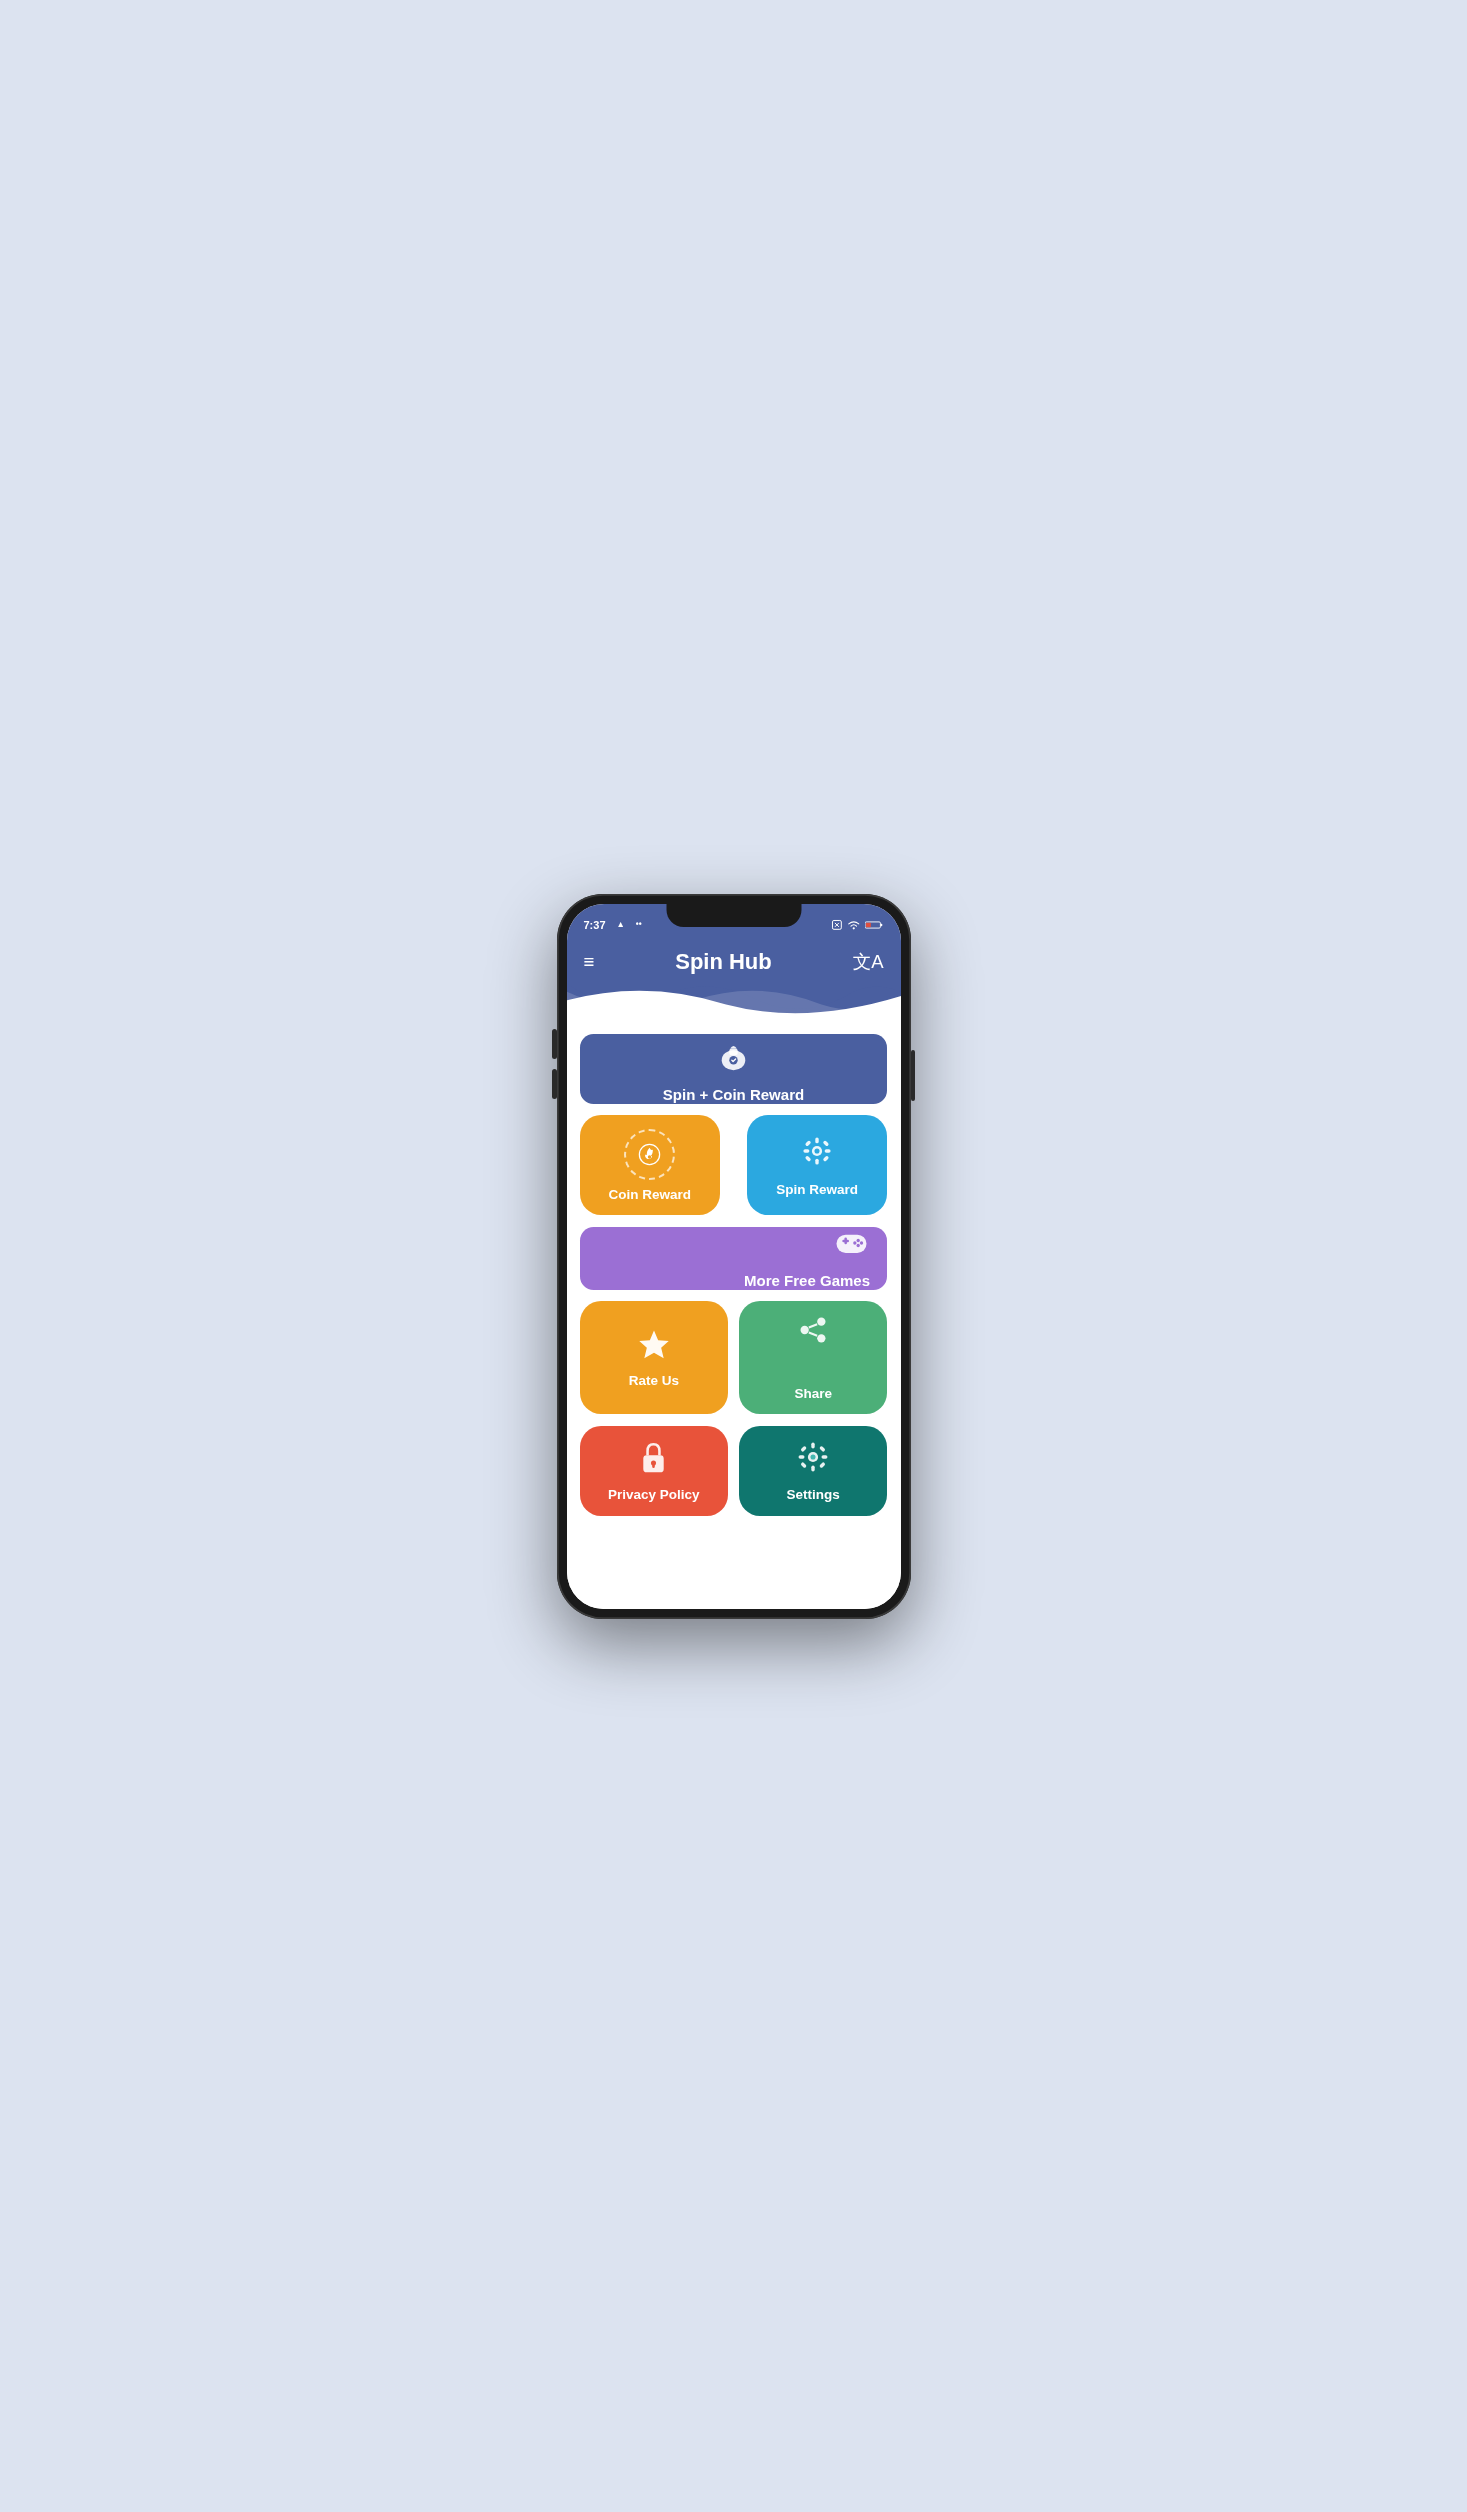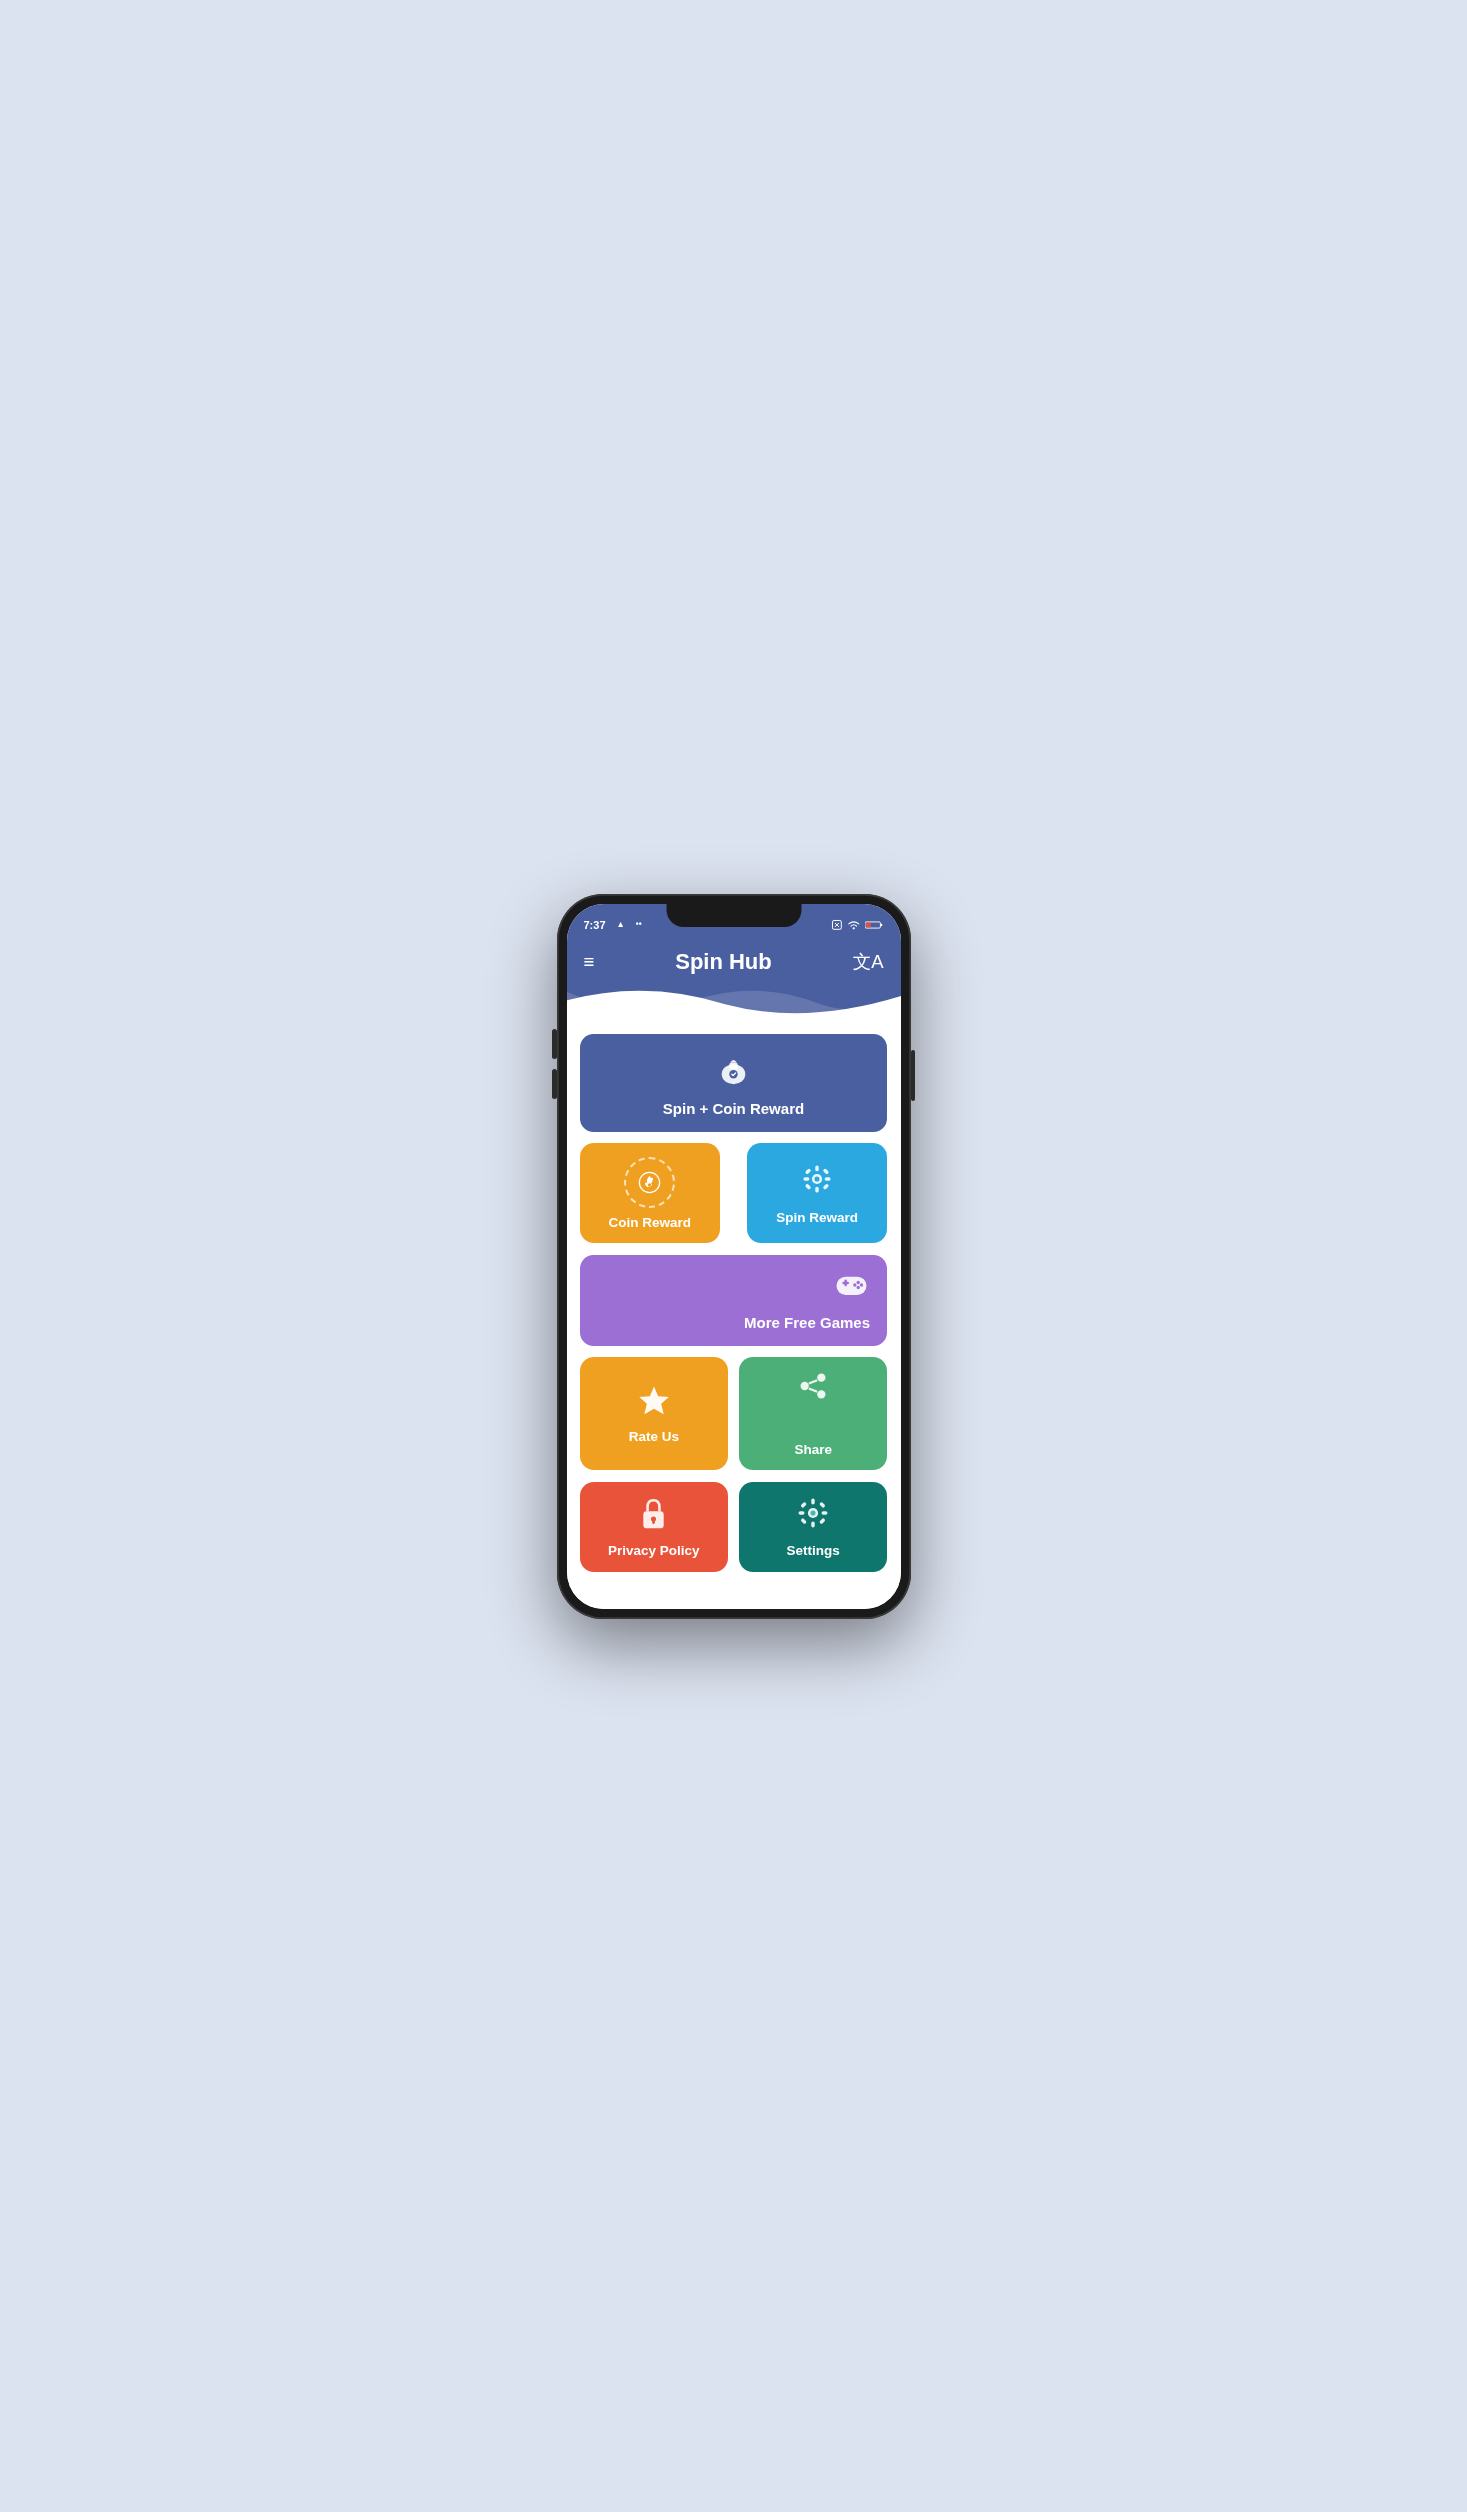--- a/index.html
+++ b/index.html
@@ -116,21 +116,21 @@
       overflow-y: auto;
       display: flex;
       flex-direction: column;
       gap: 11.8px;
     }
     
     .btn-full {
       width: 100%;
       border: none;
       border-radius: 13.5px;
-      padding: 15px 17px;
+      padding: 1px 17px;
       display: flex;
       flex-direction: column;
       align-items: center;
       justify-content: center;
       gap: 6.7px;
       cursor: pointer;
       color: white;
       font-size: 15px;
       font-weight: 700;
     }
@@ -138,21 +138,21 @@
       font-size: 30px;
     }
     .btn-spin-coin { background: #4a5fa0; }
     .btn-row {
       display: flex;
       gap: 11.8px;
     }
     .btn-half {
       flex: 1;
       border: none;
-      border-radius: 14px;
+      border-radius: 21px;
       padding: 13.5px 8.4px;
       display: flex;
       flex-direction: column;
       align-items: center;
       justify-content: center;
       gap: 6.7px;
       cursor: pointer;
       color: white;
       font-size: 13.5px;
       font-weight: 700;

